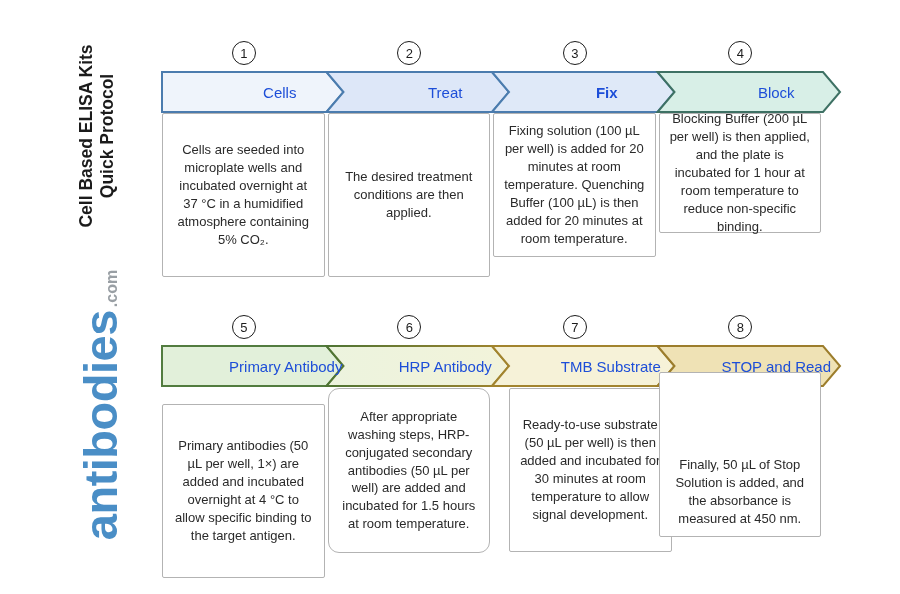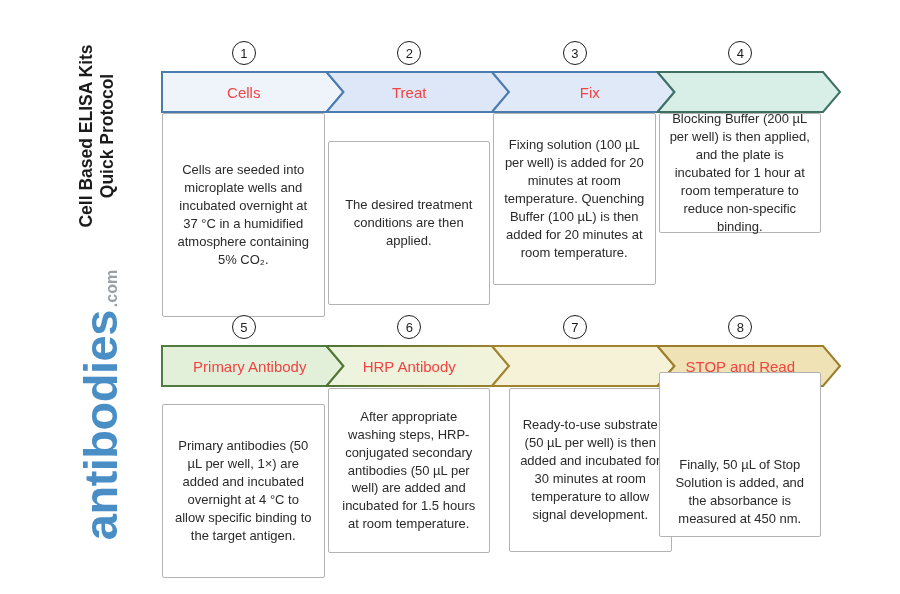--- a/index.html
+++ b/index.html
@@ -24,21 +24,21 @@
 
   .arrow-svg{position:absolute;left:0;overflow:visible;}
   .arrow-svg.r0{top:71px;}
   .arrow-svg.r1{top:345px;}
 
   .step-circle{position:absolute;width:24px;height:24px;border-radius:50%;
                border:1.8px solid #1c1c1c;box-sizing:border-box;background:#fff;
                display:flex;align-items:center;justify-content:center;
                font-size:13px;color:#1c1c1c;}
   .arrow-label{position:absolute;height:42px;display:flex;align-items:center;
-               justify-content:center;font-size:15px;color:#ef4444;z-index:2;}
+               justify-content:center;font-size:15px;color:#1d4ed8;z-index:2;padding-left:36px;}
   .desc-box{position:absolute;background:#fff;border:1px solid #b3b3b3;
             border-radius:2px;box-sizing:border-box;
             display:flex;align-items:center;justify-content:center;
             padding:8px 9px;}
   .desc-box p{margin:0;font-size:13px;line-height:1.38;color:#2a2a2a;
               text-align:center;}
 </style>
 </head>
 <body>
 
@@ -75,60 +75,62 @@
         </defs>
         <polygon points="1,1 165.5,1 182.5,21 165.5,41 1,41" fill="#e2f0da" stroke="#527c3f" stroke-width="2"></polygon>
         <polygon points="165.5,1 331,1 348,21 331,41 165.5,41 182.5,21" fill="url(#gf5)" stroke="url(#gs5)" stroke-width="2"></polygon>
         <polygon points="331,1 496.5,1 513.5,21 496.5,41 331,41 348,21" fill="#f6f2d8" stroke="#a2842e" stroke-width="2"></polygon>
         <polygon points="496.5,1 662,1 679,21 662,41 496.5,41 513.5,21" fill="#efe2b5" stroke="#9c7d2c" stroke-width="2"></polygon>
       </svg>
   <div class="step-circle" style="left: 70.75px; top: 41px;">
         <span>1</span>
       </div>
       <div class="arrow-label" style="left: 0px; top: 71px; width: 165.5px;">Cells</div>
-      <div class="desc-box" style="left: 1px; top: 113px; width: 162.5px; height: 204px;">
+      <div class="desc-box" style="left: 1px; top: 113px; width: 162.5px; height: 164px;">
         <p>Cells are seeded into microplate wells and incubated overnight at 37 °C in a humidified atmosphere containing 5% CO₂.</p>
       </div>
       <div class="step-circle" style="left: 236.25px; top: 41px;">
         <span>2</span>
       </div>
       <div class="arrow-label" style="left: 165.5px; top: 71px; width: 165.5px;">Treat</div>
-      <div class="desc-box" style="left: 166.5px; top: 113px; width: 162.5px; height: 164px; margin-top: 28px;">
+      <div class="desc-box" style="left: 166.5px; top: 113px; width: 162.5px; height: 164px;">
         <p>The desired treatment conditions are then applied.</p>
       </div>
       <div class="step-circle" style="left: 401.75px; top: 41px;">
         <span>3</span>
       </div>
-      <div class="arrow-label" style="left: 346px; top: 71px; width: 165.5px;">Fix</div>
-      <div class="desc-box" style="left: 332px; top: 113px; width: 162.5px; height: 172px;">
+      <div class="arrow-label" style="left: 327px; top: 71px; width: 165.5px; font-weight: bold;">Fix</div>
+      <div class="desc-box" style="left: 332px; top: 113px; width: 162.5px; height: 144px;">
         <p>Fixing solution (100 µL per well) is added for 20 minutes at room temperature. Quenching Buffer (100 µL) is then added for 20 minutes at room temperature.</p>
       </div>
       <div class="step-circle" style="left: 567.25px; top: 41px;">
         <span>4</span>
       </div>
+      <div class="arrow-label" style="left: 496.5px; top: 71px; width: 165.5px;">Block</div>
       <div class="desc-box" style="left: 497.5px; top: 113px; width: 162.5px; height: 120px;">
         <p>Blocking Buffer (200 µL per well) is then applied, and the plate is incubated for 1 hour at room temperature to reduce non-specific binding.</p>
       </div>
       <div class="step-circle" style="left: 70.75px; top: 315px;">
         <span>5</span>
       </div>
       <div class="arrow-label" style="left: 6px; top: 345px; width: 165.5px;">Primary Antibody</div>
       <div class="desc-box" style="left: 1px; top: 404px; width: 162.5px; height: 174px;">
         <p>Primary antibodies (50 µL per well, 1×) are added and incubated overnight at 4 °C to allow specific binding to the target antigen.</p>
       </div>
       <div class="step-circle" style="left: 236.25px; top: 315px;">
         <span>6</span>
       </div>
       <div class="arrow-label" style="left: 165.5px; top: 345px; width: 165.5px;">HRP Antibody</div>
-      <div class="desc-box" style="left: 166.5px; top: 388px; width: 162.5px; height: 165px;">
+      <div class="desc-box" style="left: 166.5px; top: 388px; width: 162.5px; height: 165px; border-radius: 11px;">
         <p>After appropriate washing steps, HRP-conjugated secondary antibodies (50 µL per well) are added and incubated for 1.5 hours at room temperature.</p>
       </div>
       <div class="step-circle" style="left: 401.75px; top: 315px;">
         <span>7</span>
       </div>
+      <div class="arrow-label" style="left: 331px; top: 345px; width: 165.5px;">TMB Substrate</div>
       <div class="desc-box" style="left: 348px; top: 388px; width: 162.5px; height: 164px;">
         <p>Ready-to-use substrate (50 µL per well) is then added and incubated for 30 minutes at room temperature to allow signal development.</p>
       </div>
       <div class="step-circle" style="left: 567.25px; top: 315px;">
         <span>8</span>
       </div>
       <div class="arrow-label" style="left: 496.5px; top: 345px; width: 165.5px;">STOP and Read</div>
       <div class="desc-box" style="left: 497.5px; top: 372px; width: 162.5px; height: 165px; align-items: flex-end;">
         <p>Finally, 50 µL of Stop Solution is added, and the absorbance is measured at 450 nm.</p>
       </div>

